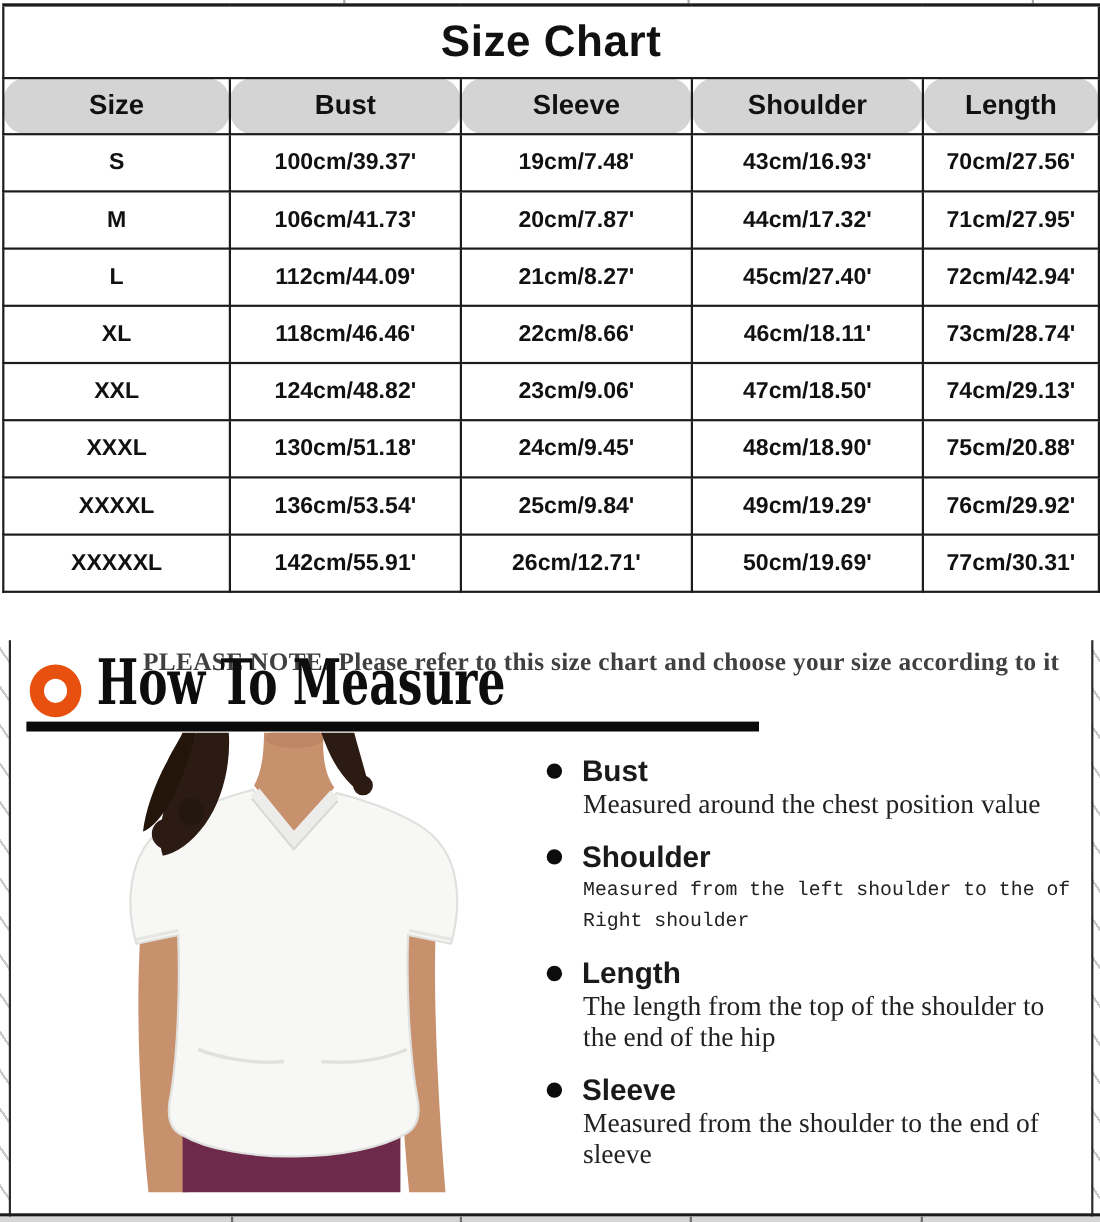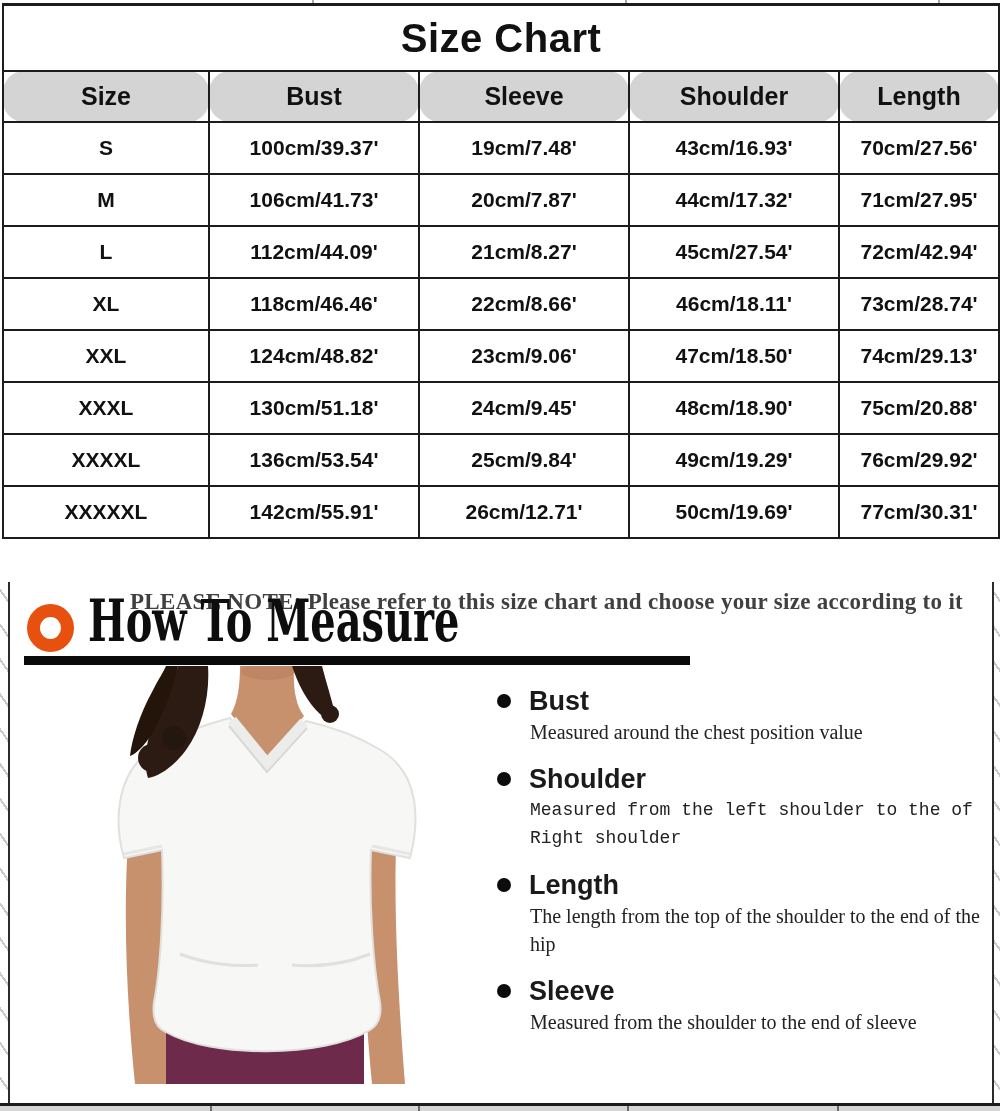--- a/index.html
+++ b/index.html
@@ -42,21 +42,21 @@
   .htm-underline{position:absolute;left:24px;top:78px;width:666px;height:9px;background:#0a0a0a;}
 
   .model{position:absolute;left:80px;top:88px;width:400px;height:418px;}
 
   .measure-list{position:absolute;left:497px;top:106px;width:494px;}
   .m-item{margin-bottom:16px;}
   .m-head{display:flex;align-items:center;gap:18px;height:34px;}
   .m-dot{width:14px;height:14px;border-radius:50%;background:#0c0c0c;flex:0 0 auto;}
   .m-label{font-size:27px;font-weight:bold;color:#1a1a1a;}
   .m-desc{margin-left:33px;width:455px;font-family:"Liberation Serif",serif;
-        font-size:20px;line-height:28px;color:#222;}
+        font-size:25px;line-height:28px;color:#222;}
   .m-desc.mono{font-family:"Liberation Mono",monospace;font-size:18px;line-height:28px;}
 
   .bottom-line{position:absolute;left:0;top:525px;width:1000px;height:3px;background:#1c1c1c;}
   .bottom-strip{position:absolute;left:0;top:528px;width:1000px;height:5px;background:#d6d6d6;}
   .strip-tick{position:absolute;top:0;width:2px;height:5px;background:#6b6b6b;}
 </style>
 </head>
 <body>
 
 <div class="page">
@@ -95,21 +95,21 @@
         <td>M</td>
         <td>106cm/41.73'</td>
         <td>20cm/7.87'</td>
         <td>44cm/17.32'</td>
         <td>71cm/27.95'</td>
       </tr>
       <tr class="data-row">
         <td>L</td>
         <td>112cm/44.09'</td>
         <td>21cm/8.27'</td>
-        <td>45cm/27.54'</td>
+        <td>45cm/27.40'</td>
         <td>72cm/42.94'</td>
       </tr>
       <tr class="data-row">
         <td>XL</td>
         <td>118cm/46.46'</td>
         <td>22cm/8.66'</td>
         <td>46cm/18.11'</td>
         <td>73cm/28.74'</td>
       </tr>
       <tr class="data-row">

